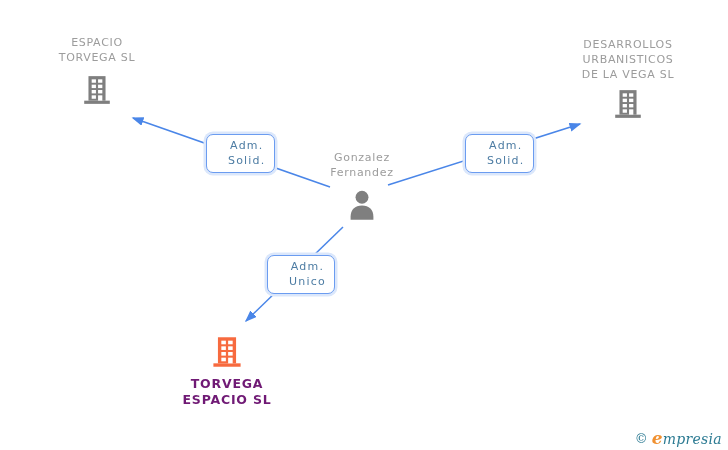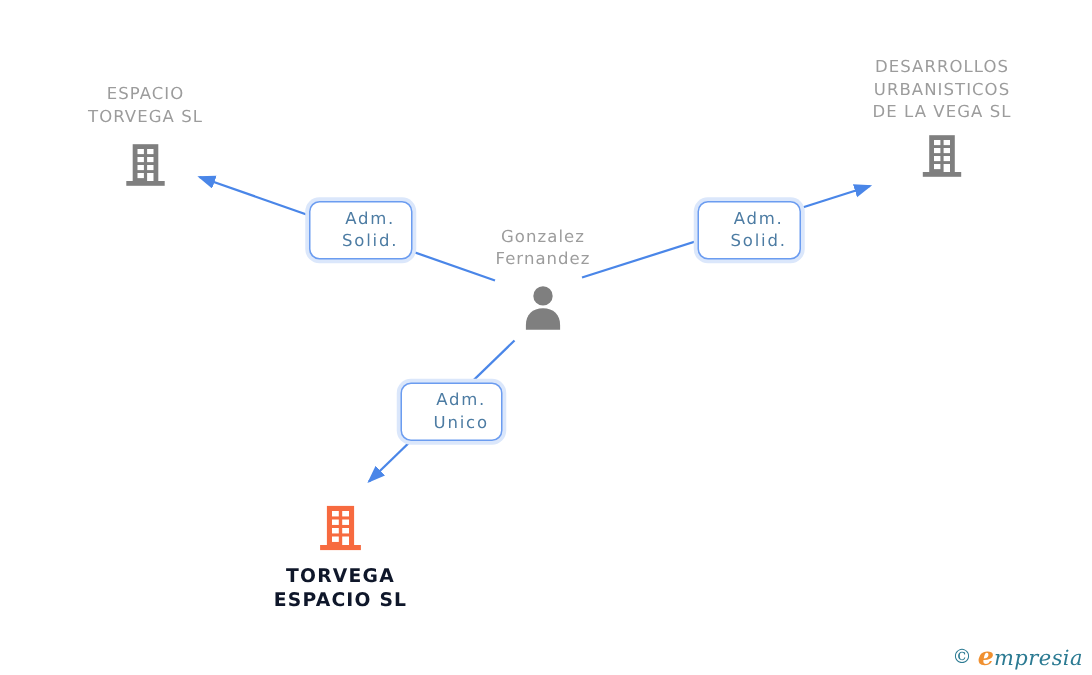--- a/index.html
+++ b/index.html
@@ -18,21 +18,21 @@
     font-size:11px;
     line-height:15px;
     color:#9c9c9c;
     letter-spacing:0.7px;
     white-space:nowrap;
   }
   .node-label.bold {
     font-weight:bold;
     font-size:12.5px;
     line-height:16px;
-    color:#0f172a;
+    color:#701a75;
     letter-spacing:0.8px;
     text-align:center;
   }
   .icon-wrap { display:inline-block; }
 
   .edge-label {
     position:absolute;
     background:#ffffff;
     border:1.5px solid #6b9cf0;
     border-radius:7px;
@@ -66,21 +66,21 @@
     <defs>
       <marker id="arrow" markerWidth="9" markerHeight="7" refX="7" refY="3" orient="auto">
         <path d="M0,0 L8,3 L0,6 Z" fill="#4a86e8"></path>
       </marker>
     </defs>
     <line x1="330" y1="187" x2="133" y2="118" stroke="#4a86e8" stroke-width="1.5" marker-end="url(#arrow)"></line>
     <line x1="388" y1="185" x2="580" y2="124" stroke="#4a86e8" stroke-width="1.5" marker-end="url(#arrow)"></line>
     <line x1="343" y1="227" x2="246" y2="321" stroke="#4a86e8" stroke-width="1.5" marker-end="url(#arrow)"></line>
   </svg>
 
-  <div class="node" style="left:17px; top:55px; width:160px;">
+  <div class="node" style="left:17px; top:35px; width:160px;">
     <div class="node-label">
       <div>ESPACIO</div>
       <div>TORVEGA SL</div>
     </div>
     <span class="icon-wrap" style="margin-top:9px;">
       <svg width="32" height="32" viewBox="0 0 30 30">
         <g fill="#7f7f7f">
           <rect x="7" y="2" width="16" height="23"></rect>
           <rect x="3" y="25" width="24" height="3"></rect>
         </g>

